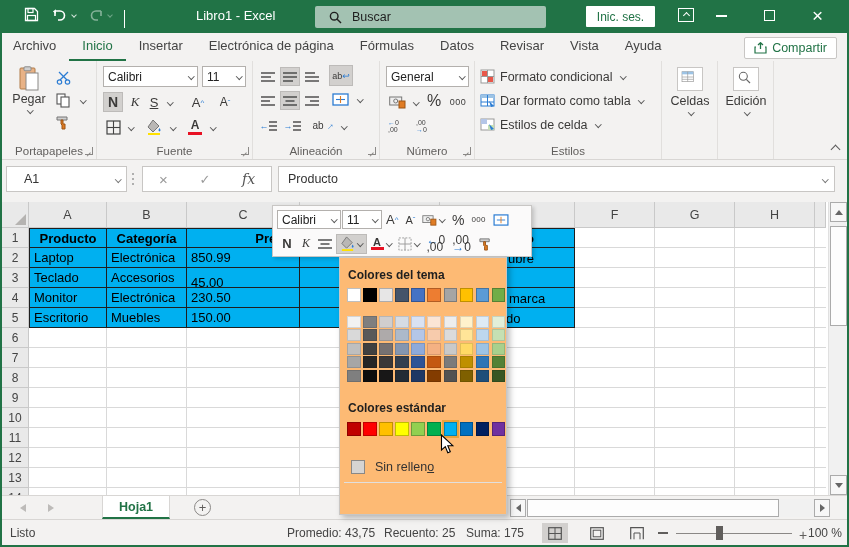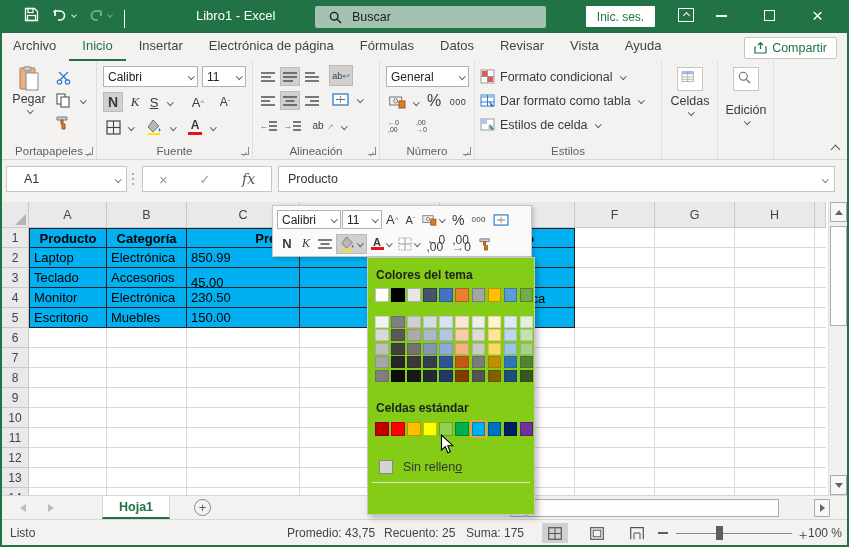--- a/index.html
+++ b/index.html
@@ -111,22 +111,22 @@
   #zoom-thumb{position:absolute;left:714px;top:6px;width:7px;height:14px;background:#605e5c;}
   #zoom-in{position:absolute;left:797px;top:7px;font-size:14px;color:#605e5c;}
   #zoom-pct{position:absolute;left:806px;top:6px;}
   
   #minibar{position:absolute;left:270px;top:205px;width:260px;height:52px;background:#fbfafa;border:1px solid #c8c6c4;
            box-shadow:2px 2px 4px rgba(0,0,0,.18);z-index:50;}
   .mrow{position:absolute;left:4px;right:2px;height:23px;display:flex;align-items:center;gap:1px;}
   #mrow1{top:2px;} #mrow2{top:26px;}
   .mbtn{height:20px;display:flex;align-items:center;justify-content:center;padding:0 3px;color:#3b3a39;font-size:12px;}
   
-  #dropdown{position:absolute;left:337px;top:257px;width:168px;height:258px;background:#84cc16;border:1px solid #c8c6c4;
-            box-shadow:3px 3px 6px rgba(0,0,0,.25);z-index:60;margin-left:28px;}
+  #dropdown{position:absolute;left:337px;top:257px;width:168px;height:258px;background:#fdba74;border:1px solid #c8c6c4;
+            box-shadow:3px 3px 6px rgba(0,0,0,.25);z-index:60;}
   .dd-title{position:absolute;left:8px;font-size:12px;font-weight:bold;color:#1f1f1f;}
   .swrow{position:absolute;left:7px;display:flex;gap:2.6px;}
   .sw{width:13.5px;height:13.5px;border:1px solid rgba(0,0,0,.25);}
   .swv{width:13.5px;height:12px;border:1px solid rgba(0,0,0,.12);}
   .sw.sel{outline:2px solid #e8a33d;outline-offset:0;}
   #dd-nofill{position:absolute;left:0;right:0;top:196px;height:26px;display:flex;align-items:center;font-size:12.5px;color:#333;}
   #dd-nofill .box{width:14px;height:14px;background:#d6d4d2;border:1px solid #8a8886;margin:0 10px 0 11px;}
   #dd-sep{position:absolute;left:4px;right:4px;top:224px;height:1px;background:#e1dfdd;}
   #dd-more{position:absolute;left:0;right:0;top:228px;height:26px;display:flex;align-items:center;font-size:12.5px;color:#333;}
   #dd-more svg{margin:0 9px 0 10px;}
@@ -425,21 +425,21 @@
         <span class="chv" style="margin-top:2px;"></span>
       </div>
     </div>
 
     <div class="rgroup" style="left:718px;width:56px;">
       <div class="big-btn" style="left:5px;top:6px;width:46px;">
         <svg width="26" height="24" viewBox="0 0 26 24" style="background:#fff;border:1px solid #c8c6c4;padding:3px;">
             <circle cx="9" cy="8" r="6" fill="none" stroke="#666" stroke-width="1.6"></circle>
             <line x1="13.5" y1="12.5" x2="19" y2="18" stroke="#666" stroke-width="1.8"></line>
           </svg>
-        <span style="margin-top:12px;">Edición</span>
+        <span style="margin-top:3px;">Edición</span>
         <span class="chv" style="margin-top:2px;"></span>
       </div>
     </div>
 
     <span style="position:absolute;right:10px;bottom:6px;width:7px;height:7px;border-left:1.4px solid #5a5a5a;border-top:1.4px solid #5a5a5a;transform:rotate(45deg);"></span>
   </div>
 
   <div id="fbar">
     <div class="fbox" id="namebox">
       <span>A1</span>
@@ -734,21 +734,21 @@
           <div class="swv" style="background: rgb(24, 23, 23);"></div>
           <div class="swv" style="background: rgb(34, 43, 53);"></div>
           <div class="swv" style="background: rgb(31, 56, 100);"></div>
           <div class="swv" style="background: rgb(131, 60, 0);"></div>
           <div class="swv" style="background: rgb(82, 82, 82);"></div>
           <div class="swv" style="background: rgb(127, 96, 0);"></div>
           <div class="swv" style="background: rgb(31, 78, 121);"></div>
           <div class="swv" style="background: rgb(55, 86, 35);"></div>
         </div>
       </div>
-    <span class="dd-title" style="top:143px;">Celdas estándar</span>
+    <span class="dd-title" style="top:143px;">Colores estándar</span>
     <div class="swrow" id="std-row" style="top:164px;">
         <div class="sw" style="background: rgb(192, 0, 0);"></div>
         <div class="sw" style="background: rgb(255, 0, 0);"></div>
         <div class="sw" style="background: rgb(255, 192, 0);"></div>
         <div class="sw" style="background: rgb(255, 255, 0);"></div>
         <div class="sw" style="background: rgb(146, 208, 80);"></div>
         <div class="sw" style="background: rgb(0, 176, 80);"></div>
         <div class="sw sel" style="background: rgb(0, 176, 240);"></div>
         <div class="sw" style="background: rgb(0, 112, 192);"></div>
         <div class="sw" style="background: rgb(0, 32, 96);"></div>

